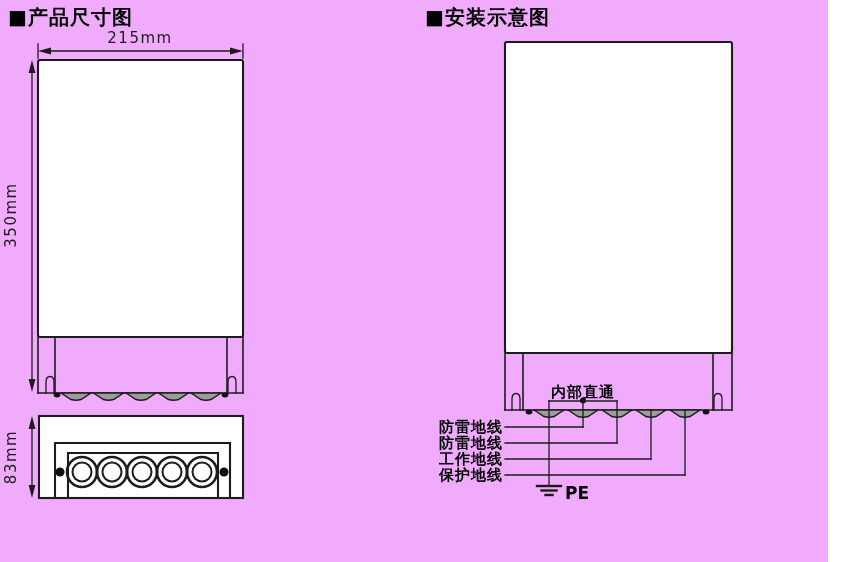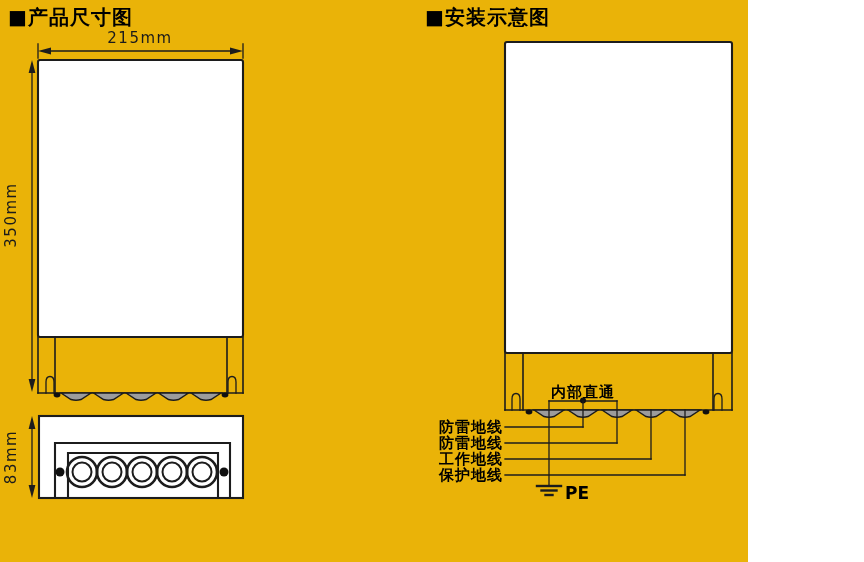--- a/index.html
+++ b/index.html
@@ -1,16 +1,16 @@
 <!DOCTYPE html>
 <html><head>
 <meta charset="utf-8">
 <style>
   html,body{margin:0;padding:0;background:#ffffff;}
-  .canvas{position:relative;width:748px;height:562px;background:#eab308;overflow:hidden;text-align:center;}
+  .canvas{position:relative;width:828px;height:562px;background:#f0abfc;overflow:hidden;text-align:center;}
   svg{display:block;}
   svg text{font-family:"DejaVu Sans","Liberation Sans",sans-serif;fill:#000000;}
   .title-txt{font-size:20px;font-weight:bold;letter-spacing:1px;}
   .dim-txt{font-size:15px;letter-spacing:1.5px;fill:#1b1b1b;}
   .lbl{font-size:15px;font-weight:bold;letter-spacing:1px;}
   .pe-txt{font-size:17px;font-weight:bold;}
   .ln{stroke:#1c1c1c;stroke-width:1.6;fill:none;stroke-linecap:square;}
   .ln-thin{stroke:#1c1c1c;stroke-width:1.3;fill:none;stroke-linecap:square;}
   .ln-box{stroke:#1c1c1c;stroke-width:2.1;fill:#ffffff;}
   .ln-box-open{stroke:#1c1c1c;stroke-width:2.1;fill:none;}

